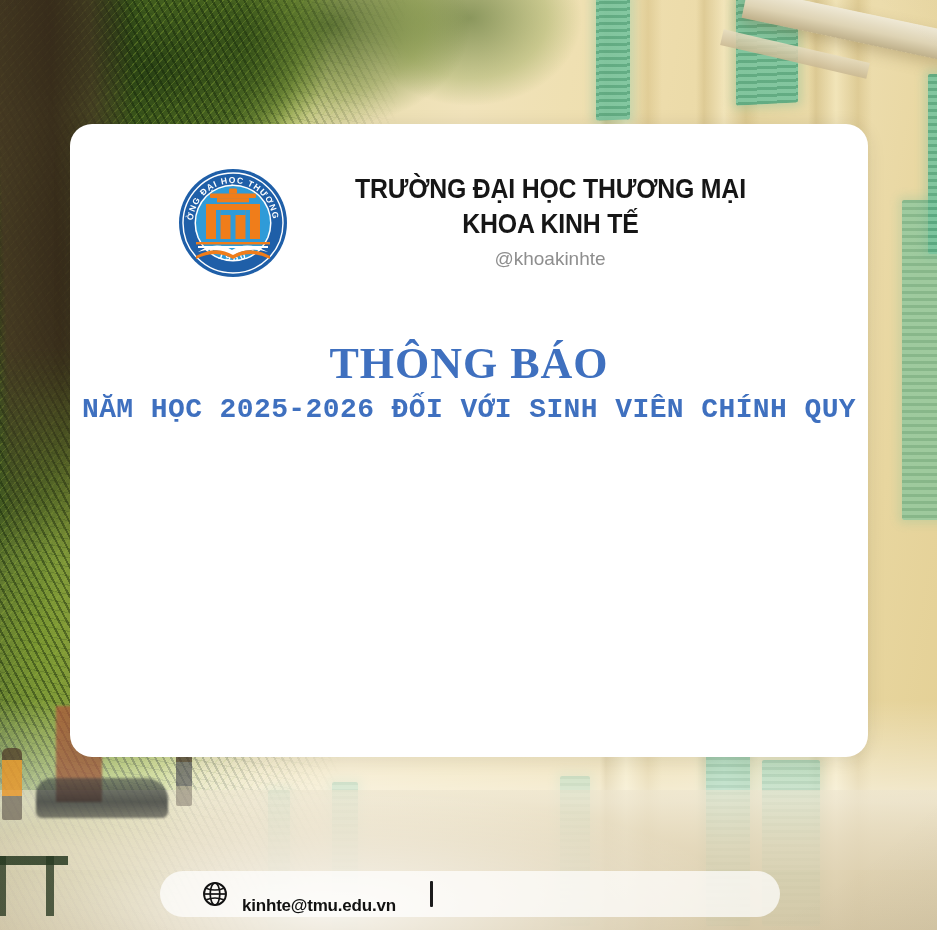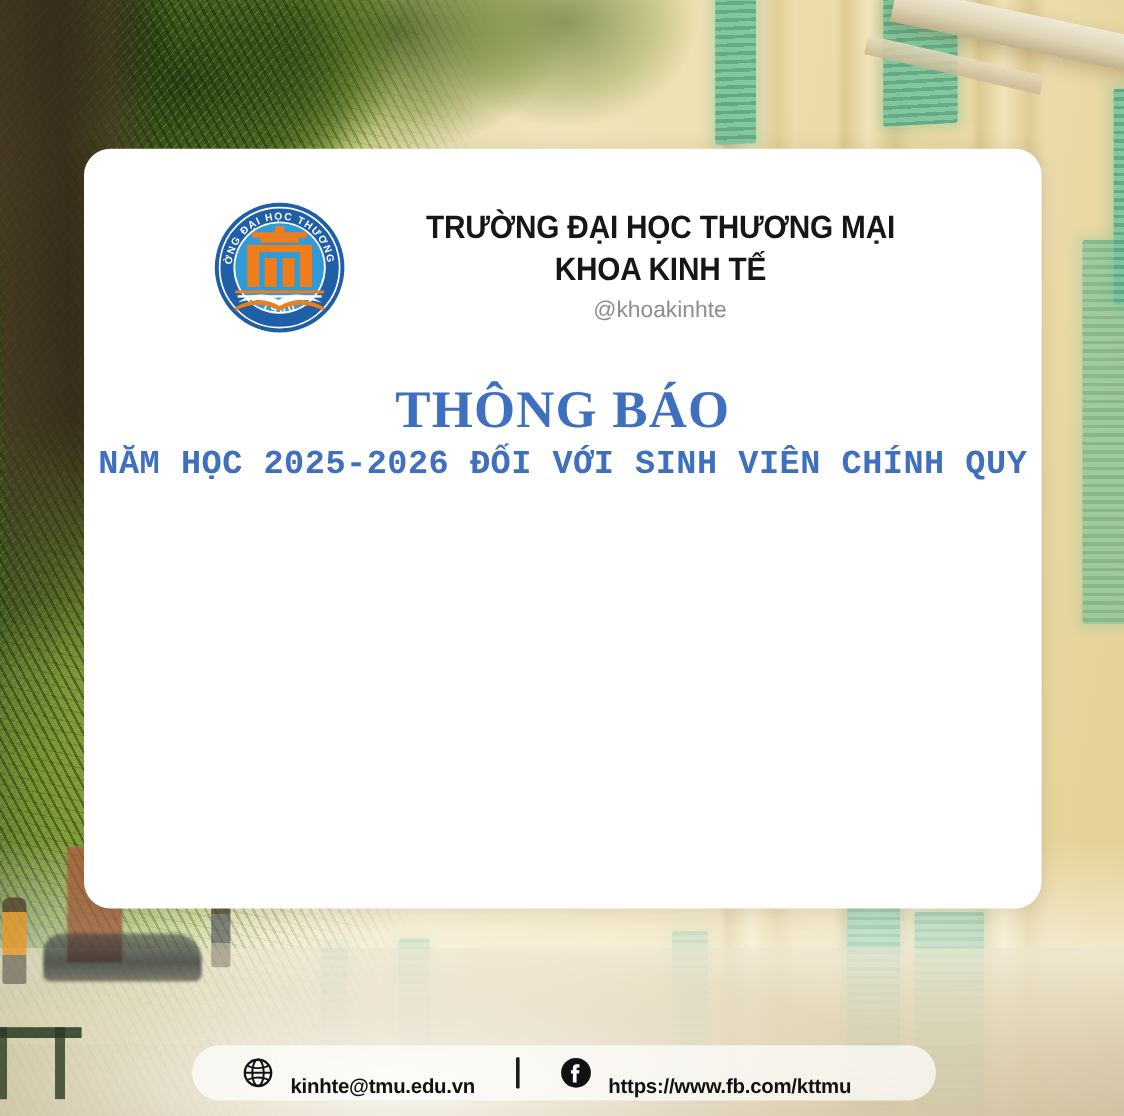--- a/index.html
+++ b/index.html
@@ -213,21 +213,21 @@
     font-family: "Liberation Sans", sans-serif;
     font-size: 19px;
     font-weight: 400;
     color: #8e8e8e;
     line-height: 30px;
     margin-top: 2px;
     text-align: center;
   }
 
   
-  .announce { margin-top: 36px; text-align: center; }
+  .announce { margin-top: 58px; text-align: center; }
 
   .announce-title {
     font-family: "Liberation Serif", serif;
     font-weight: 700;
     font-size: 44px;
     line-height: 52px;
     color: #3f70bf;
     letter-spacing: 1px;
   }
   .announce-sub1 {
@@ -379,25 +379,16 @@
           <line x1="2" y1="13" x2="24" y2="13" stroke="#121212" stroke-width="1.7"></line>
           <path d="M4.2 7.2 Q13 11 21.8 7.2" fill="none" stroke="#121212" stroke-width="1.5"></path>
           <path d="M4.2 18.8 Q13 15 21.8 18.8" fill="none" stroke="#121212" stroke-width="1.5"></path>
         </svg>
       </span>
       <span class="contact-text">kinhte@tmu.edu.vn</span>
     </div>
 
     <span class="divider"></span>
 
-    <div class="contact">
-      <span class="ico">
-        <svg viewBox="0 0 26 26" xmlns="http://www.w3.org/2000/svg" aria-hidden="true">
-          <circle cx="13" cy="13" r="12.4" fill="#111111"></circle>
-          <path d="M15.6 13.6h-2.1V21h-3.1v-7.4H8.8v-2.7h1.6V9.2c0-2.1 1.0-3.3 3.4-3.3h2.1v2.7h-1.3c-.8 0-1.1.3-1.1 1.1v1.2h2.4l-.3 2.7z" fill="#ffffff"></path>
-        </svg>
-      </span>
-      <span class="contact-text">https://www.fb.com/kttmu</span>
-    </div>
 
   </div>
 
 </div>
 
 </body></html>

